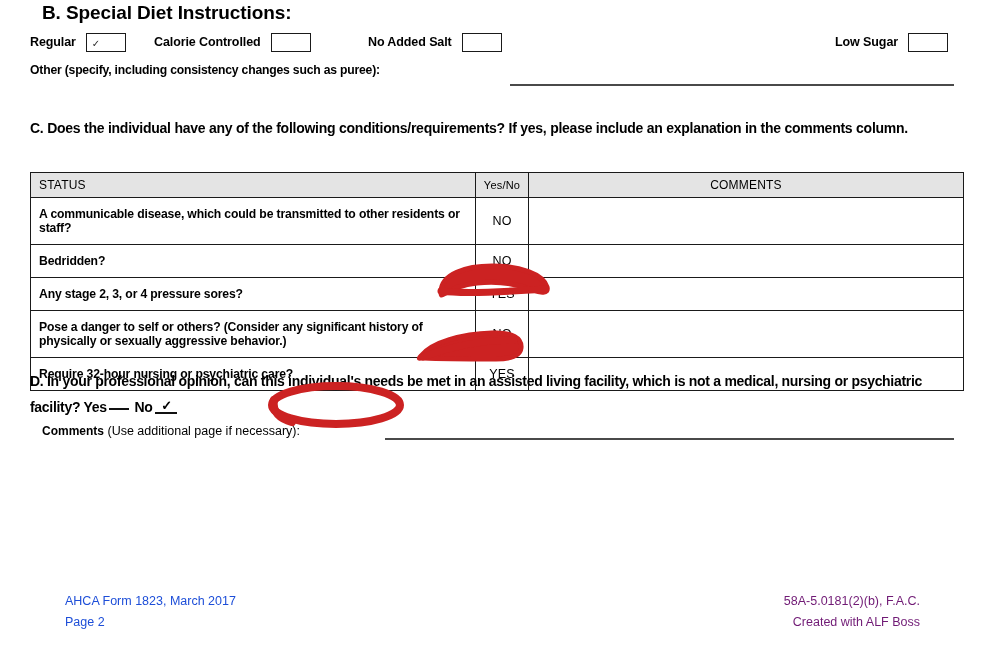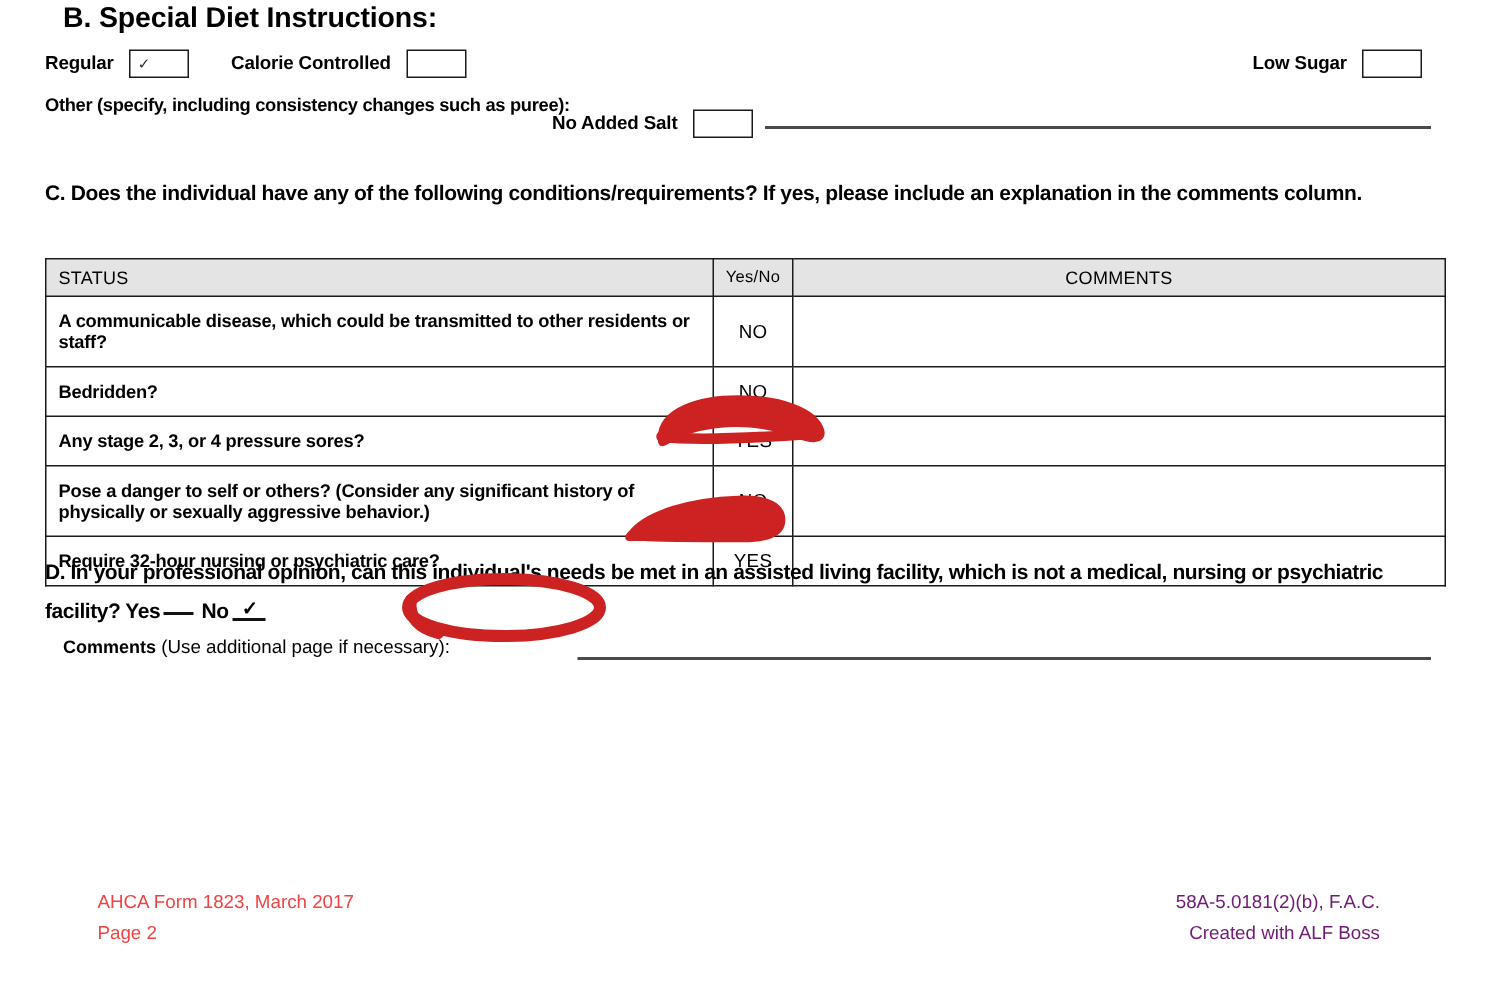--- a/index.html
+++ b/index.html
@@ -69,21 +69,21 @@
     position: absolute;
     left: 5px;
     top: 1px;
     font-size: 10px;
     line-height: 17px;
     color: #2a2a2a;
   }
 
   .item-regular   { left: 0px; }
   .item-calorie   { left: 124px; }
-  .item-salt      { left: 338px; margin-top: 40px; }
+  .item-salt      { left: 338px; }
   .item-lowfat    { left: 545px; }
   .item-lowsugar  { left: 805px; }
 
   .other-line-label {
     position: absolute;
     left: 30px;
     top: 63px;
     font-size: 12.2px;
     font-weight: bold;
     letter-spacing: -0.2px;
@@ -206,21 +206,21 @@
     border-top: 2px solid #4a4a4a;
   }
 
   
   .footer-left {
     position: absolute;
     left: 65px;
     top: 591px;
     font-size: 12.5px;
     line-height: 21px;
-    color: #ef4444;
+    color: #1d4ed8;
   }
   .footer-right {
     position: absolute;
     right: 73px;
     top: 591px;
     text-align: right;
     font-size: 12.5px;
     line-height: 21px;
     color: #701a75;
   }

